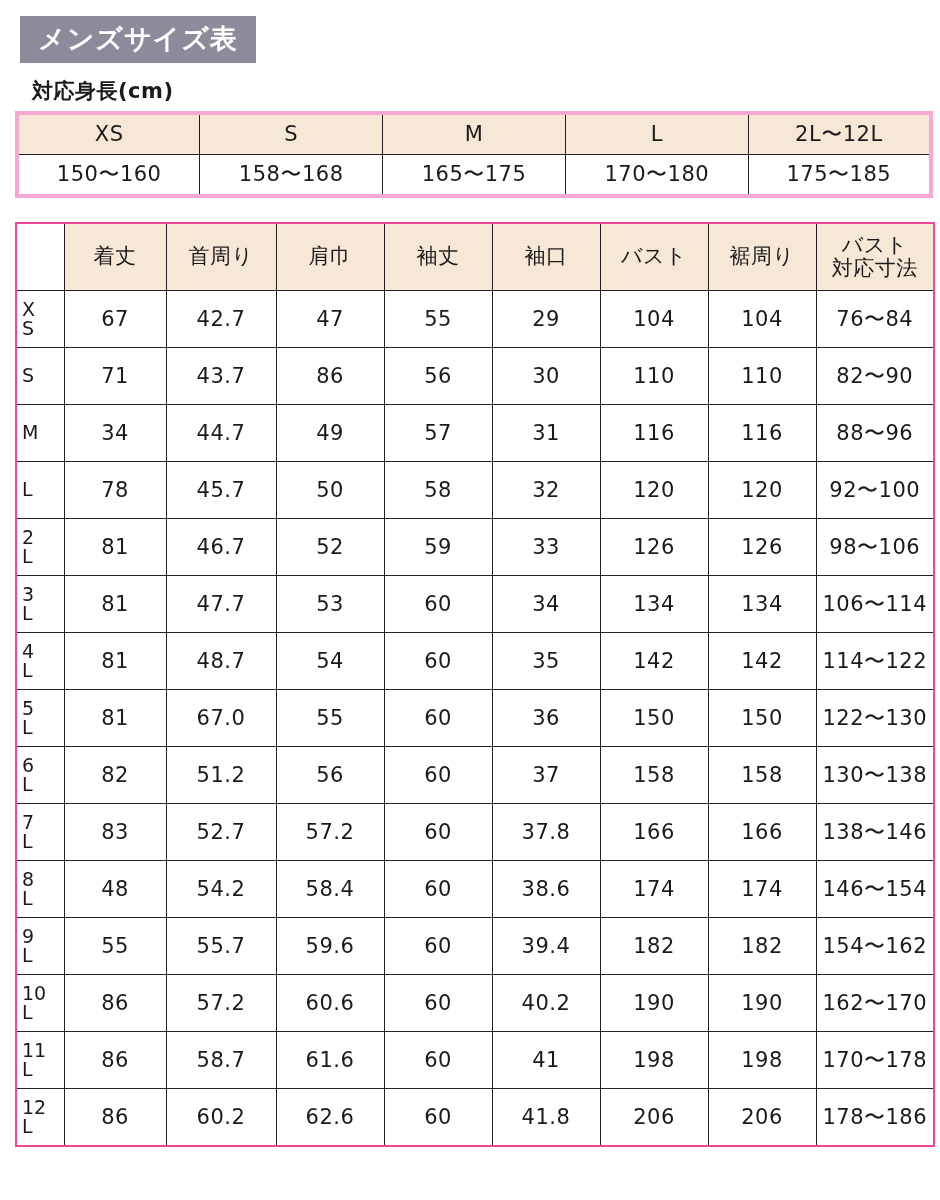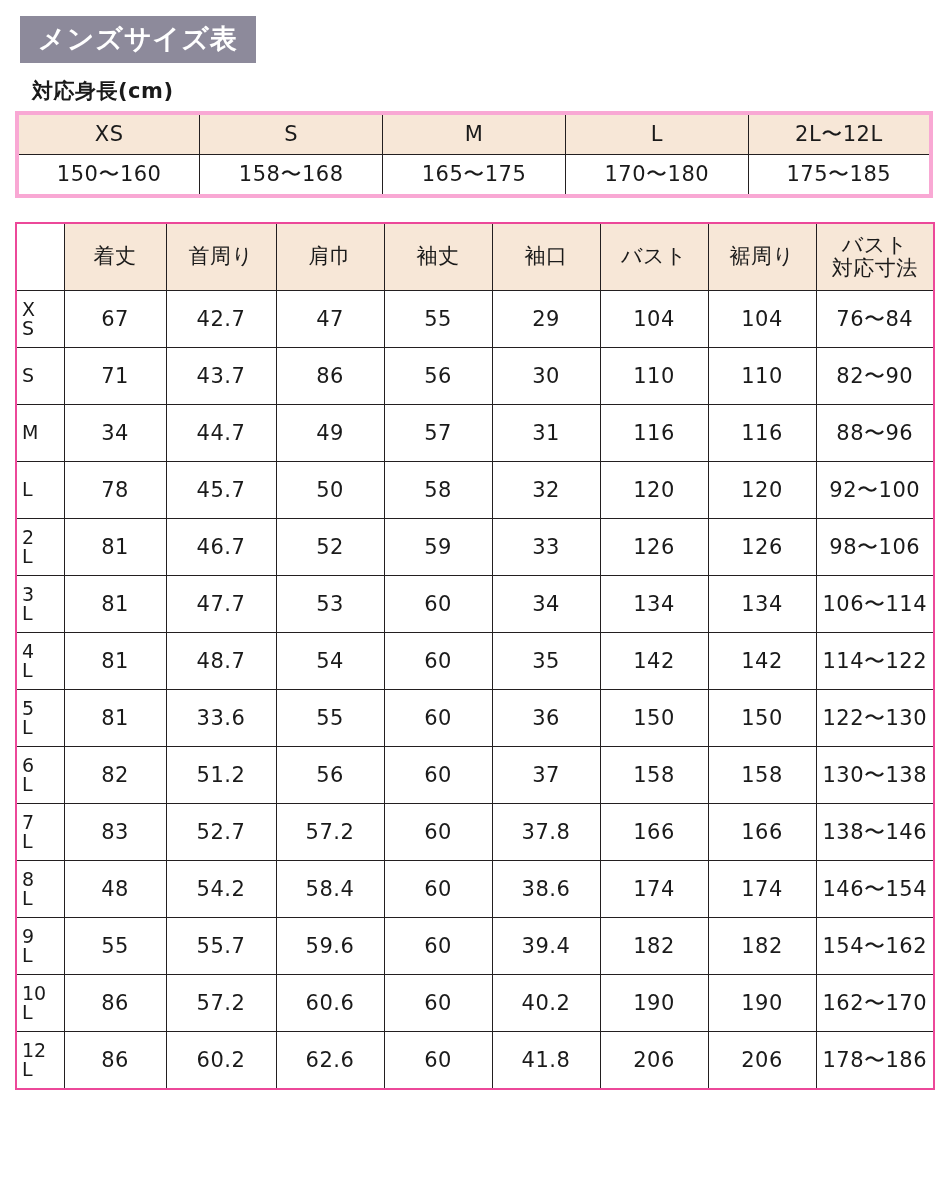--- a/index.html
+++ b/index.html
@@ -270,21 +270,21 @@
             <td>142</td>
             <td>142</td>
             <td>114〜122</td>
           </tr>
           <tr>
             <td class="rowhead">
               <span class="rh">5</span>
               <span class="rh">L</span>
             </td>
             <td>81</td>
-            <td>33.6</td>
+            <td>67.0</td>
             <td>55</td>
             <td>60</td>
             <td>36</td>
             <td>150</td>
             <td>150</td>
             <td>122〜130</td>
           </tr>
           <tr>
             <td class="rowhead">
               <span class="rh">6</span>
@@ -350,20 +350,34 @@
             <td>57.2</td>
             <td>60.6</td>
             <td>60</td>
             <td>40.2</td>
             <td>190</td>
             <td>190</td>
             <td>162〜170</td>
           </tr>
           <tr>
             <td class="rowhead">
+              <span class="rh">11</span>
+              <span class="rh">L</span>
+            </td>
+            <td>86</td>
+            <td>58.7</td>
+            <td>61.6</td>
+            <td>60</td>
+            <td>41</td>
+            <td>198</td>
+            <td>198</td>
+            <td>170〜178</td>
+          </tr>
+          <tr>
+            <td class="rowhead">
               <span class="rh">12</span>
               <span class="rh">L</span>
             </td>
             <td>86</td>
             <td>60.2</td>
             <td>62.6</td>
             <td>60</td>
             <td>41.8</td>
             <td>206</td>
             <td>206</td>

